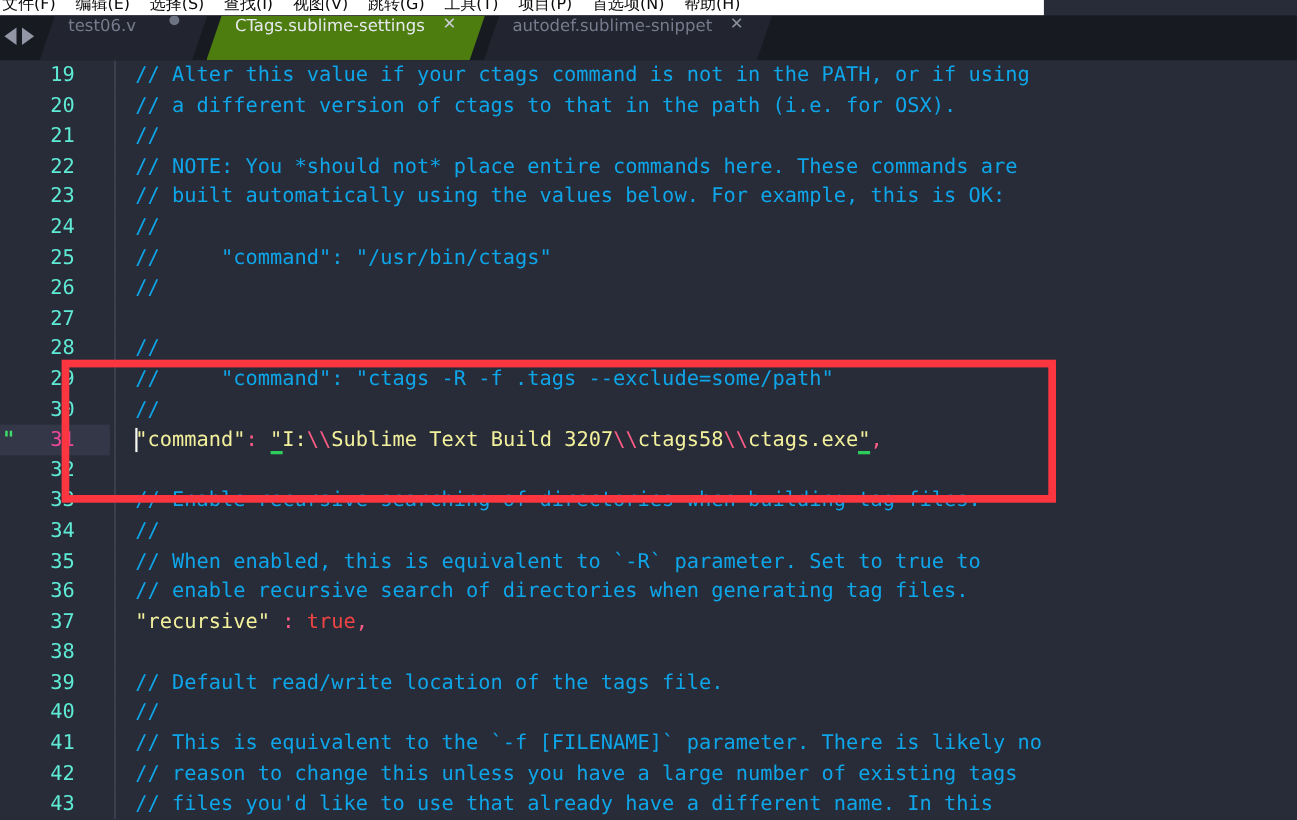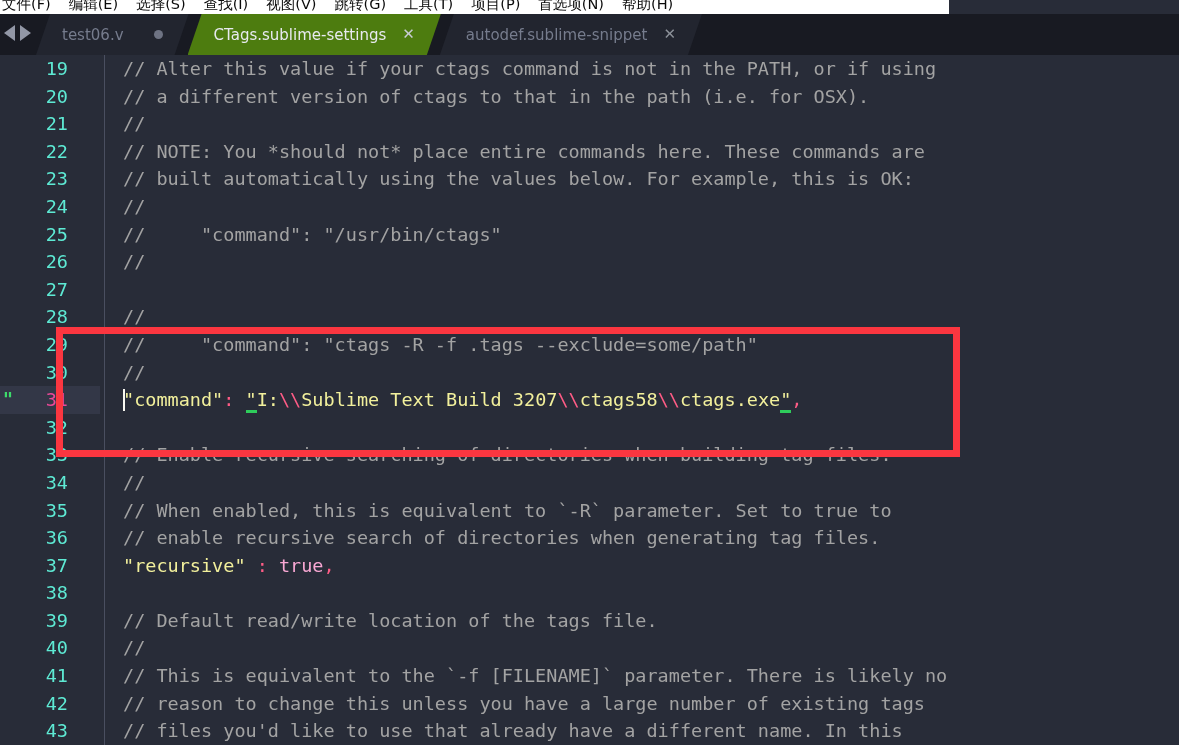--- a/index.html
+++ b/index.html
@@ -73,21 +73,21 @@
     left: 36px;
     top: 0;
     height: 41px;
     display: flex;
     align-items: flex-end;
   }
   .tab {
     position: relative;
     height: 41px;
     display: flex;
-    align-items: center;
+    align-items: flex-start;
     padding: 0 26px 0 26px;
     box-sizing: border-box;
     font-family: "DejaVu Sans", "Liberation Sans", sans-serif;
     font-size: 15px;
     white-space: nowrap;
     margin-right: -1px;
     color: #767c8d;
     background: #22252f;
     clip-path: polygon(14px 0, 100% 0, calc(100% - 14px) 100%, 0% 100%);
     margin-top: 16px;
@@ -175,26 +175,26 @@
     position: absolute;
     left: 123px;
     top: 0;
     height: 27.6px;
     line-height: 27.6px;
     font-family: "DejaVu Sans Mono", monospace;
     font-size: 18.5px;
     white-space: pre;
     z-index: 3;
   }
-  .c-comment { color: #a3a3a3; }
+  .c-comment { color: #0ea5e9; }
   .c-key     { color: #f2f09c; }
   .c-str     { color: #f2f09c; }
   .c-punct   { color: #ff5c86; }
   .c-esc     { color: #ff5c86; }
-  .c-bool    { color: #f9a8d4; }
+  .c-bool    { color: #ef4444; }
   .u-green   { border-bottom: 3px solid #2ecc5b; }
 
   .caret {
     position: absolute;
     left: 123px;
     top: 3px;
     width: 2px;
     height: 22px;
     background: #f8f8f2;
     z-index: 5;

